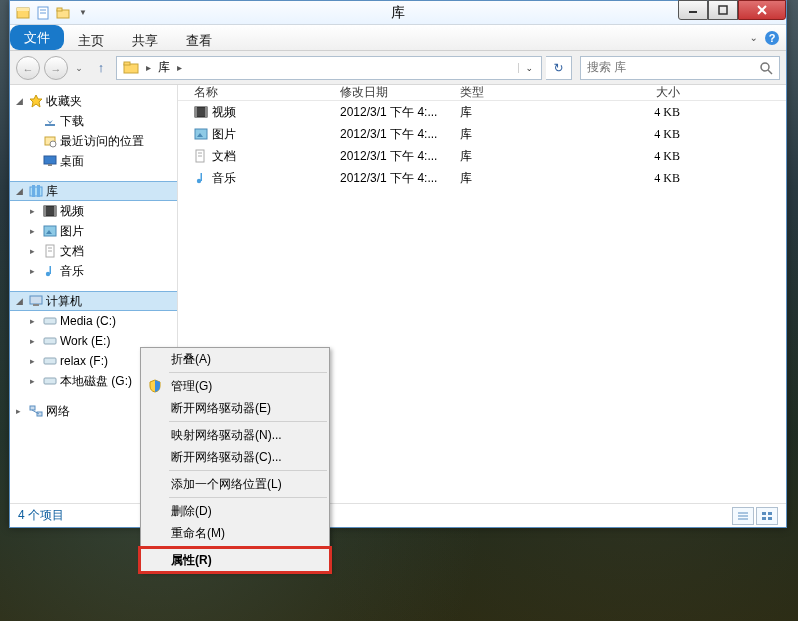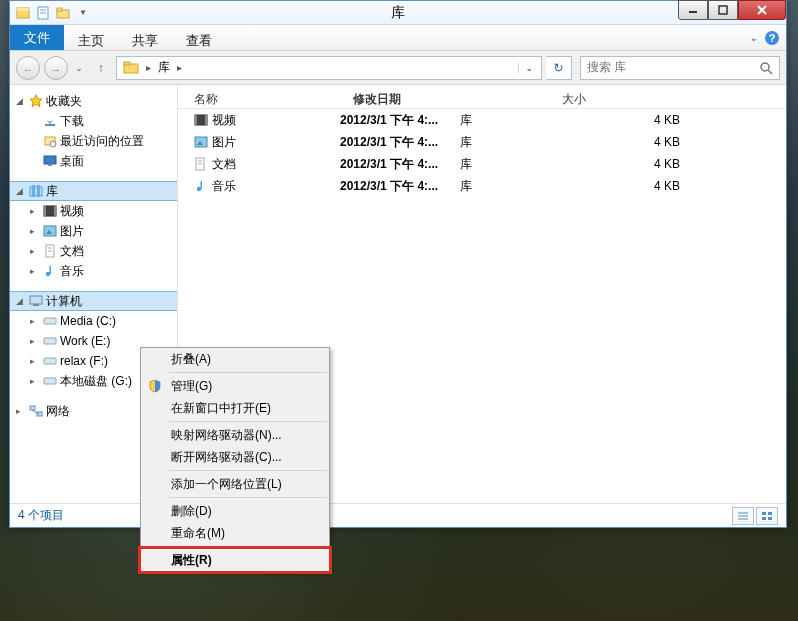--- a/index.html
+++ b/index.html
@@ -12,21 +12,21 @@
   .window { position: absolute; left: 9px; top: 0; width: 778px; height: 528px; background: #fff; border: 1px solid #5a8ec0; box-shadow: 0 0 8px rgba(0,0,0,.4); }
   .titlebar { height: 24px; background: linear-gradient(#fafcff,#eaf4ff); display: flex; align-items: center; position: relative; border-bottom: 1px solid #d0d8e0; }
   .tb-icons { display: flex; align-items: center; padding-left: 4px; gap: 2px; }
   .tb-icons .ico { width: 18px; height: 18px; display: flex; align-items: center; justify-content: center; }
   .tb-title { position: absolute; left: 0; right: 0; text-align: center; font-size: 14px; color: #000; pointer-events: none;}
   .winbtns { position: absolute; right: 0; top: -1px; display: flex; }
   .winbtn { width: 30px; height: 20px; border: 1px solid #555; background: linear-gradient(#f8f8f8,#d8d8d8); display: flex; align-items: center; justify-content: center; font-size: 10px; cursor: default; }
   .winbtn.min { border-radius: 0 0 0 3px; }
   .winbtn.close { width: 48px; background: linear-gradient(#e07070,#c83838); color:#fff; border-color:#8a2020; border-radius: 0 0 3px 0;}
   .menubar { height: 26px; background: linear-gradient(#fff,#f0f0f0); display: flex; align-items: stretch; border-bottom: 1px solid #d0d0d0; position: relative;}
-  .menubar .file { background: #1979ca; color:#fff; padding: 0 14px; display:flex; align-items:center; font-size:13px;}
+  .menubar .file { background: #1979ca; color:#fff; padding: 0 14px; display:flex; align-items:center; font-size:13px;border-radius:9px;}
   .menubar .mitem { padding: 16px 14px; display:flex; align-items:center; font-size:13px; color:#222;}
   .menubar .right { position:absolute; right:6px; top:0; height:100%; display:flex; align-items:center; gap:6px;}
   .addrbar { height: 34px; background: #f0f0f0; display:flex; align-items:center; padding: 0 6px; gap:4px; border-bottom:1px solid #d8d8d8;}
   .navbtn { width:24px; height:24px; border-radius:50%; border:1px solid #b0b0b0; background:linear-gradient(#fff,#e0e0e0); display:flex; align-items:center; justify-content:center; font-size:11px; color:#888;}
   .navdrop { width:14px; height:20px; display:flex; align-items:center; justify-content:center; font-size:9px; color:#555;}
   .upbtn { width:22px; height:22px; display:flex; align-items:center; justify-content:center; font-size:13px; color:#3060a0;}
   .crumb { flex:1; height:24px; border:1px solid #b0c0d0; background:#fff; display:flex; align-items:center; padding:0 2px; font-size:12px;}
   .crumb .seg { padding:0 4px; display:flex; align-items:center; gap:2px;}
   .crumb .arrow { font-size:10px; color:#555; padding:0 3px;}
   .crumb .spacer { flex:1; }
@@ -37,26 +37,26 @@
   .body { display:flex; height: calc(100% - 24px - 26px - 34px - 24px); }
   .sidebar { width:168px; border-right:1px solid #e0e0e0; padding:6px 0; font-size:12px; overflow:hidden;}
   .sgroup { margin-bottom:10px; }
   .snode { display:flex; align-items:center; height:20px; padding-left:6px; gap:2px; white-space:nowrap;}
   .snode.l1 { padding-left:6px;}
   .snode.l2 { padding-left:20px;}
   .snode .exp { width:10px; font-size:9px; color:#666;}
   .snode .ico { width:16px; height:16px; display:flex; align-items:center; justify-content:center; font-size:12px;}
   .snode.selected { background:#cde6f7; border:1px solid #7bb3e0; border-left:none; border-right:none;}
   .main { flex:1; font-size:12px;}
-  .cols { display:flex; height:24px; align-items:flex-end; border-bottom:1px solid #e8e8e8; color:#3a3a3a; padding-left:16px;gap:13px;}
+  .cols { display:flex; height:16px; align-items:center; border-bottom:1px solid #e8e8e8; color:#3a3a3a; padding-left:16px;}
   .cols > div { }
   .c-name { width:146px;}
-  .c-date { width:120px;font-weight:bold;}
+  .c-date { width:120px;}
   .c-type { width:120px;}
-  .c-size { width:120px; text-align:right; padding-right:20px;}
+  .c-size { width:120px; text-align:right; padding-right:20px;font-family:Liberation Serif, serif;}
   .row { display:flex; height:22px; align-items:center; padding-left:16px;}
   .row .ico { width:18px; display:flex; align-items:center;}
   .statusbar { height:24px; border-top:1px solid #e0e0e0; display:flex; align-items:center; padding:0 8px; font-size:12px; color:#1060a0;}
   .statusbar .views { margin-left:auto; display:flex; gap:2px;}
   .statusbar .vbtn { width:22px; height:18px; border:1px solid #b0c0d0; background:#f4faff; display:flex; align-items:center; justify-content:center; font-size:10px;}
 
   
   .ctxmenu { position:absolute; left:140px; top:347px; width:190px; background:#f0f0f0; border:1px solid #a0a0a0; box-shadow:2px 2px 4px rgba(0,0,0,.3); font-size:12px; padding:0;}
   .ctxmenu .ci { height:22px; display:flex; align-items:center; padding-left:30px; position:relative;}
   .ctxmenu .ci .cico { position:absolute; left:5px; width:18px; height:18px; display:flex; align-items:center; justify-content:center;}
@@ -324,20 +324,21 @@
           <span>网络</span>
         </div>
       </div>
 
     </div>
 
     <div class="main">
       <div class="cols">
         <div class="c-name">名称</div>
         <div class="c-date">修改日期</div>
+        <div class="c-type">类型</div>
         <div class="c-size">大小</div>
       </div>
 
       <div class="row">
         <span class="ico">
             <svg width="14" height="12">
               <rect x="1" y="1" width="12" height="10" fill="#444" stroke="#222"></rect>
               <rect x="1" y="1" width="2" height="10" fill="#888"></rect>
               <rect x="11" y="1" width="2" height="10" fill="#888"></rect>
             </svg>
@@ -417,21 +418,21 @@
   <div class="ci">
     <span class="cico">
       <svg width="14" height="14">
           <path d="M7 1 L12 3 L12 7 Q12 12 7 13 Q2 12 2 7 L2 3 Z" fill="#ffd24a" stroke="#c99a10"></path>
           <path d="M7 1 L12 3 L12 7 Q12 12 7 13 Z" fill="#3a8de0"></path>
         </svg>
     </span>
     <span>管理(G)</span>
   </div>
   <div class="ci">
-    <span>在新窗口中打开(E)</span>
+    <span>断开网络驱动器(E)</span>
   </div>
   <div class="sep"></div>
   <div class="ci">
     <span>映射网络驱动器(N)...</span>
   </div>
   <div class="ci">
     <span>断开网络驱动器(C)...</span>
   </div>
   <div class="sep"></div>
   <div class="ci">

